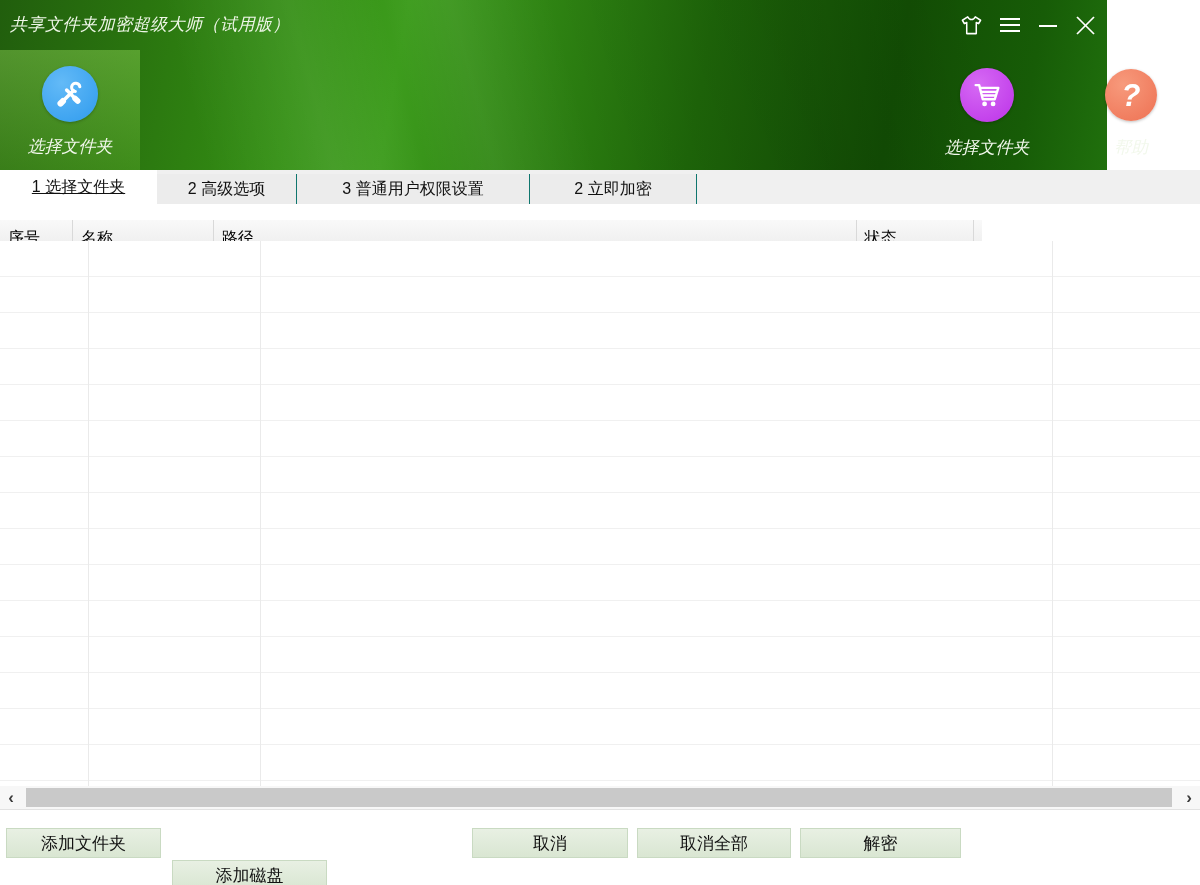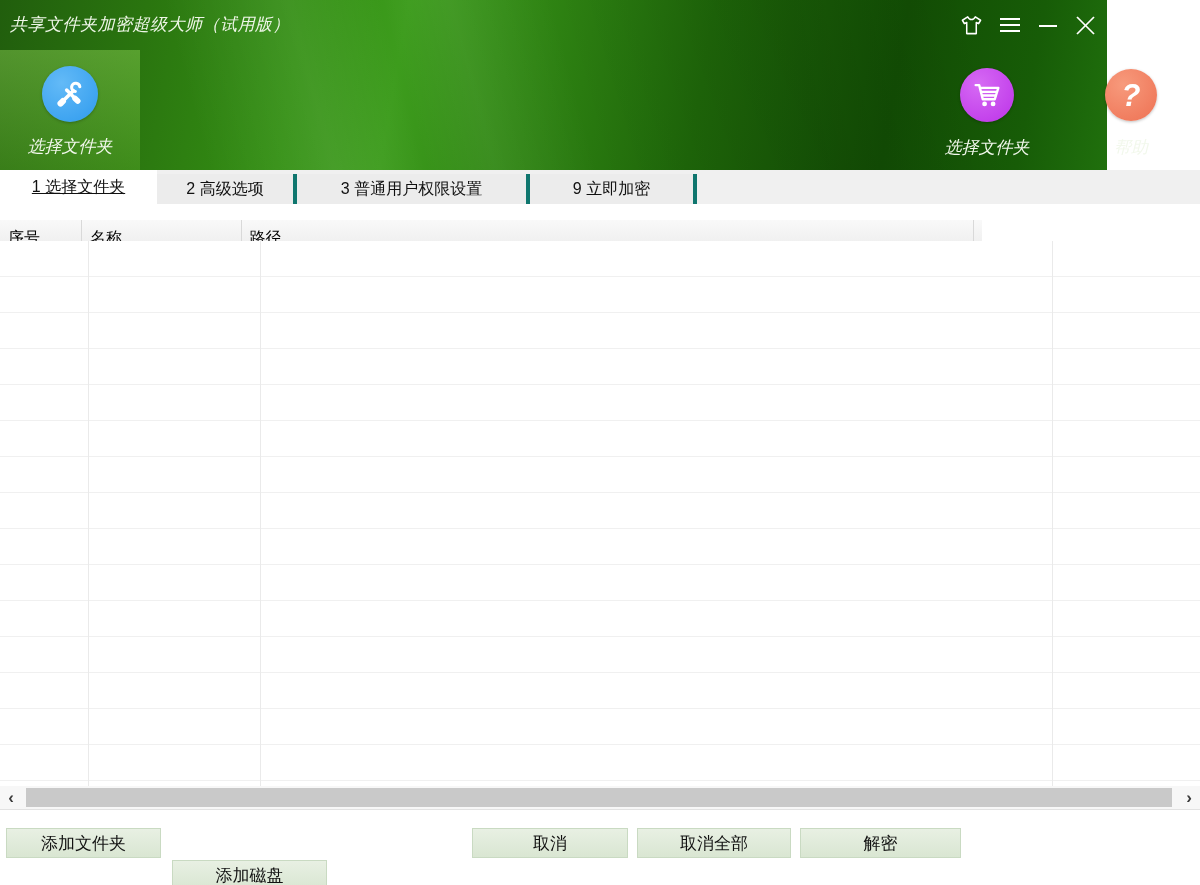--- a/index.html
+++ b/index.html
@@ -61,21 +61,21 @@
   .qmark { font-size:31px; font-weight:bold; color:#fff; line-height:1; }
 
   
   .tabs {
     position:absolute; left:0; top:170px; width:1200px; height:34px;
     background:#f0f0f0; display:flex; align-items:flex-end;
   }
   .tab {
     height:30px; display:flex; align-items:center; justify-content:center;
     font-size:16px; background:var(--inactive-tab-gray,#ececec);
-    border-right:4px solid #0f766e; cursor:default;
+    border-right:1px solid #0f766e; cursor:default;
   }
   .tab.active {
     height:34px; background:var(--active-tab-white,#fff); border-right:none;text-decoration:underline;
   }
 
   
   .thead {
     position:absolute; left:0; top:220px; width:982px; height:37px;
     background:linear-gradient(180deg,#f9f9f9,#eaeaea);
     border-bottom:1px solid #d6d6d6; display:flex;
@@ -199,27 +199,28 @@
         <span class="qmark">?</span>
       </div>
       <span class="label">帮助</span>
     </div>
   </div>
 
   <div class="tabs">
     <div class="tab active" style="width:157px">1 选择文件夹</div>
     <div class="tab" style="width:140px">2 高级选项</div>
     <div class="tab" style="width:233px">3 普通用户权限设置</div>
-    <div class="tab" style="width:167px">9 立即加密</div>
+    <div class="tab" style="width:167px">2 立即加密</div>
   </div>
 
   <div class="thead">
     <div class="th" style="width:88px">序号</div>
     <div class="th" style="width:172px">名称</div>
     <div class="th" style="width:792px">路径</div>
+    <div class="th" style="width:143px">状态</div>
     <div class="th th-filler"></div>
   </div>
 
   <div class="tbody">
     <div class="col-line" style="left:88px"></div>
     <div class="col-line" style="left:260px"></div>
     <div class="col-line" style="left:1052px"></div>
   <div class="trow"></div>
       <div class="trow"></div>
       <div class="trow"></div>

